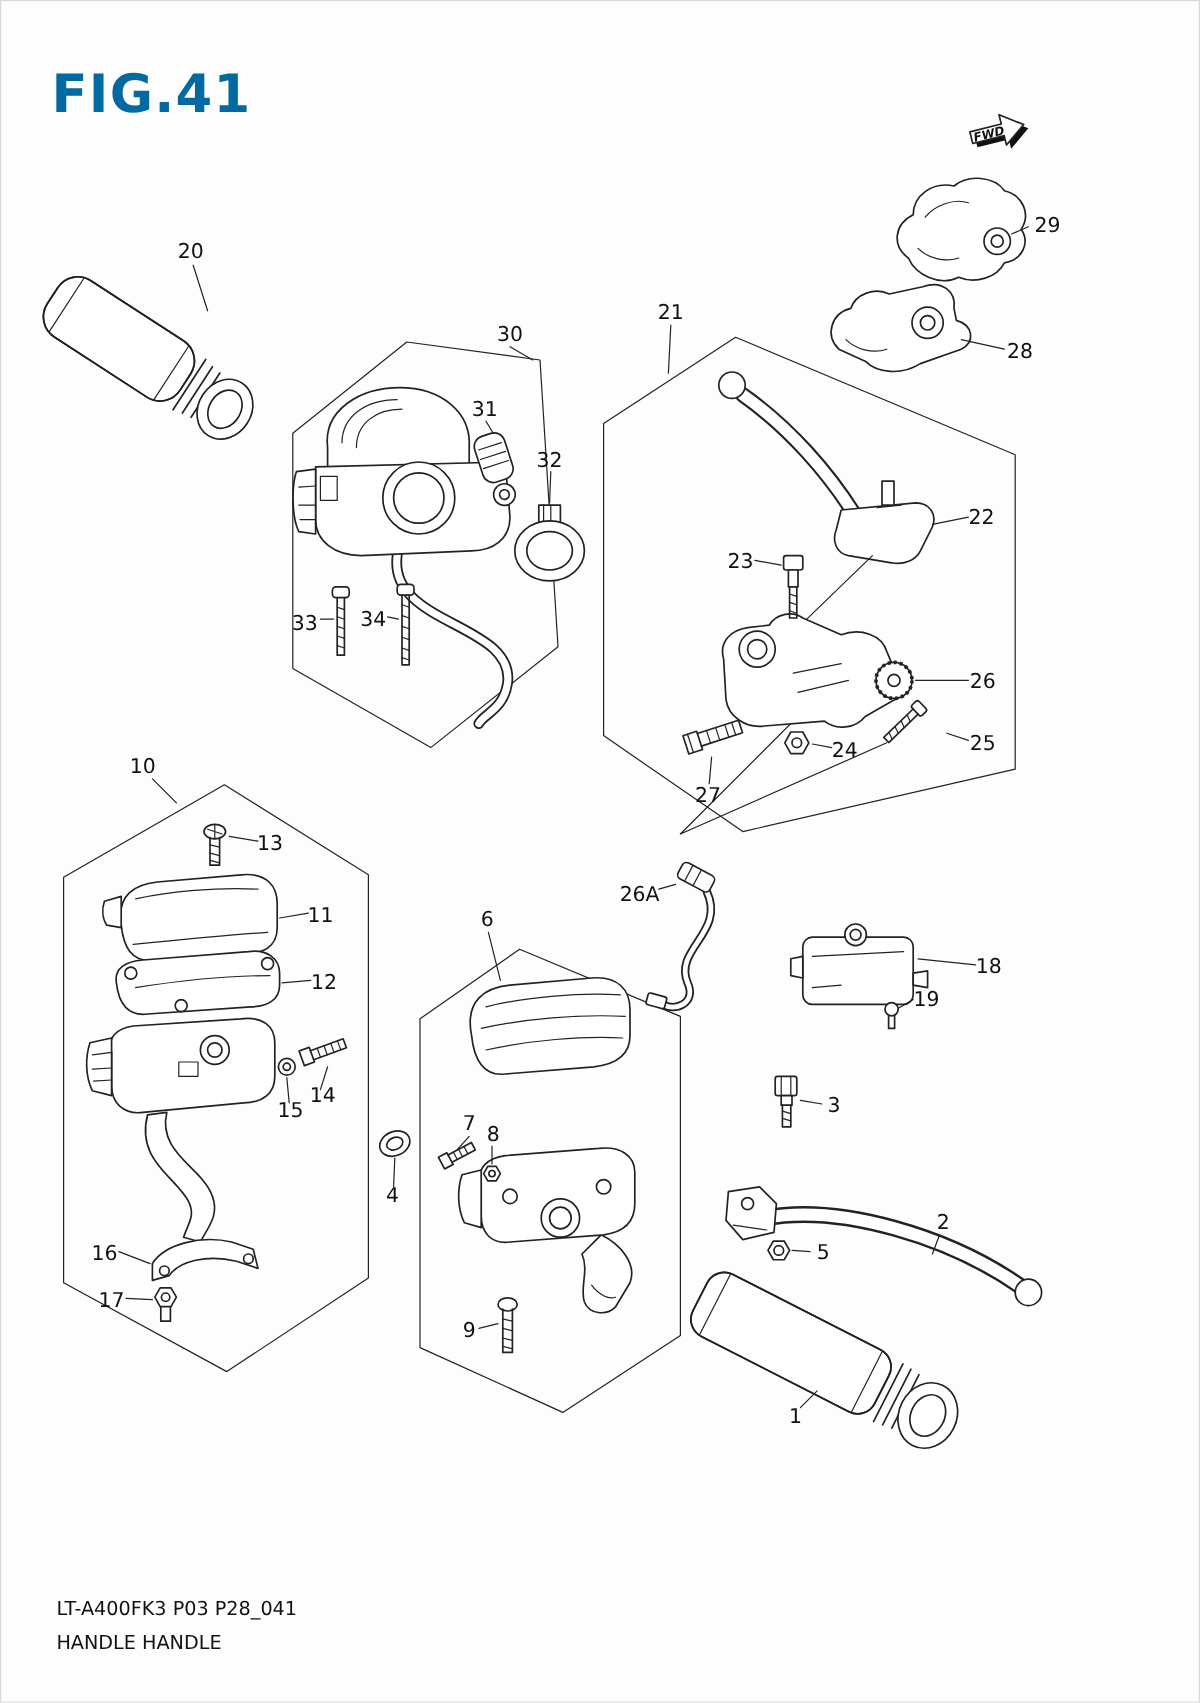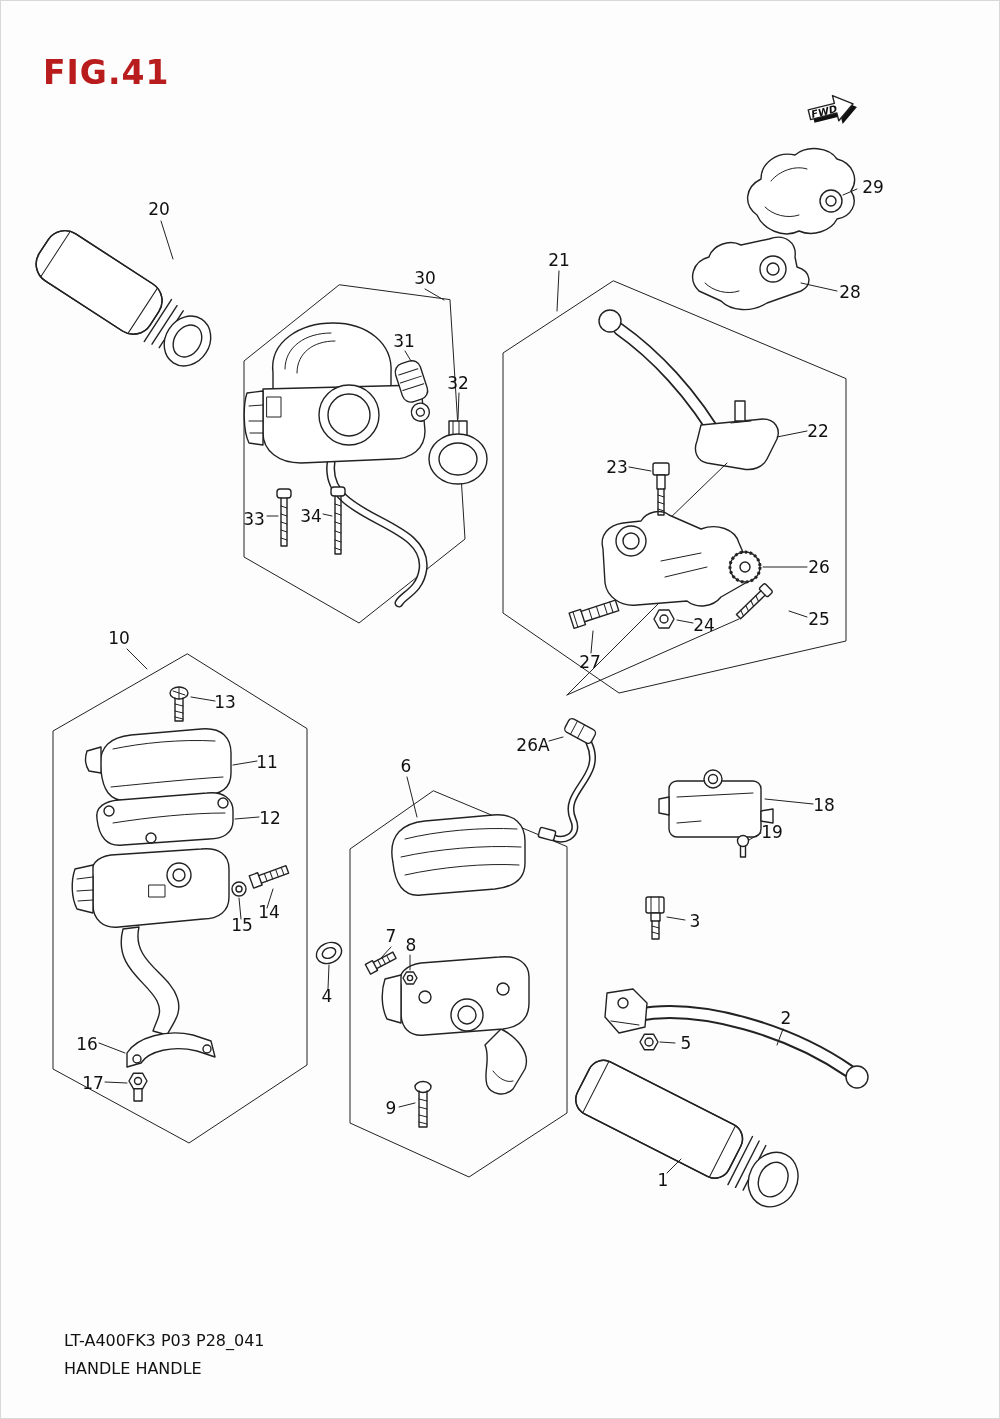--- a/index.html
+++ b/index.html
@@ -1,21 +1,21 @@
 <!DOCTYPE html>
 <html><head>
 <meta charset="utf-8">
 <style>
   html,body{margin:0;padding:0;background:#ffffff;}
   .page{position:relative;width:1000px;height:1419px;background:#fdfdfd;
         font-family:"DejaVu Sans",sans-serif;border:1px solid #d8d8d8;
         box-sizing:border-box;overflow:hidden;}
-  .title{position:absolute;left:42px;top:52px;font-size:33px;font-weight:bold;
-         color:#b91c1c;letter-spacing:1px;}
-  .footer{position:absolute;left:63px;top:1326px;font-size:16px;color:#111;}
+  .title{position:absolute;left:42px;top:52px;font-size:44px;font-weight:bold;
+         color:#0369a1;letter-spacing:1px;}
+  .footer{position:absolute;left:46px;top:1326px;font-size:16px;color:#111;}
   .footer div{line-height:1.75;}
   svg.diagram{position:absolute;left:0;top:0;}
   .ln{fill:none;stroke:#222;stroke-width:1.4;stroke-linecap:round;stroke-linejoin:round;}
   .fw{fill:#fff;stroke:#222;stroke-width:1.4;stroke-linecap:round;stroke-linejoin:round;}
   .thin{stroke-width:1;}
   .lbl{font-family:"DejaVu Sans",sans-serif;font-size:17px;fill:#111;text-anchor:middle;}
   .fwdtxt{font-family:"DejaVu Sans",sans-serif;font-size:10px;font-weight:bold;
           font-style:italic;fill:#111;}
 </style>
 </head>

